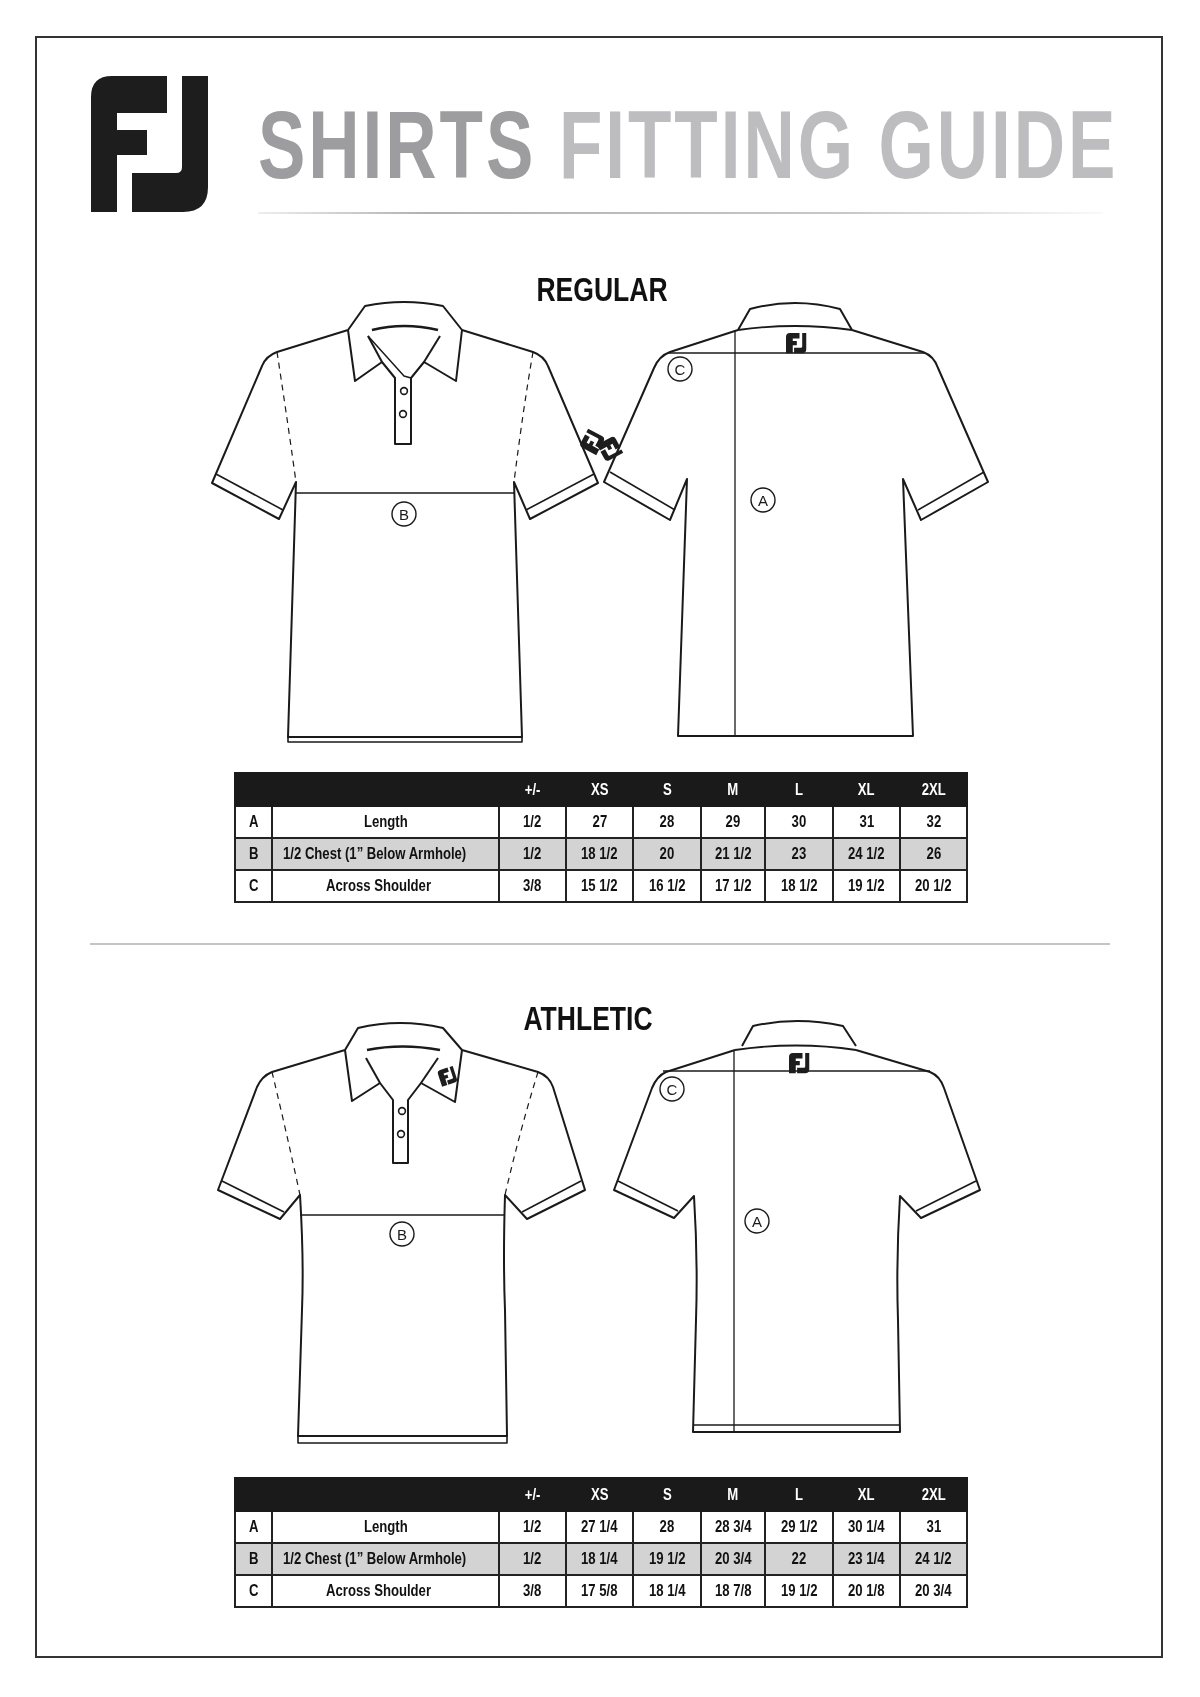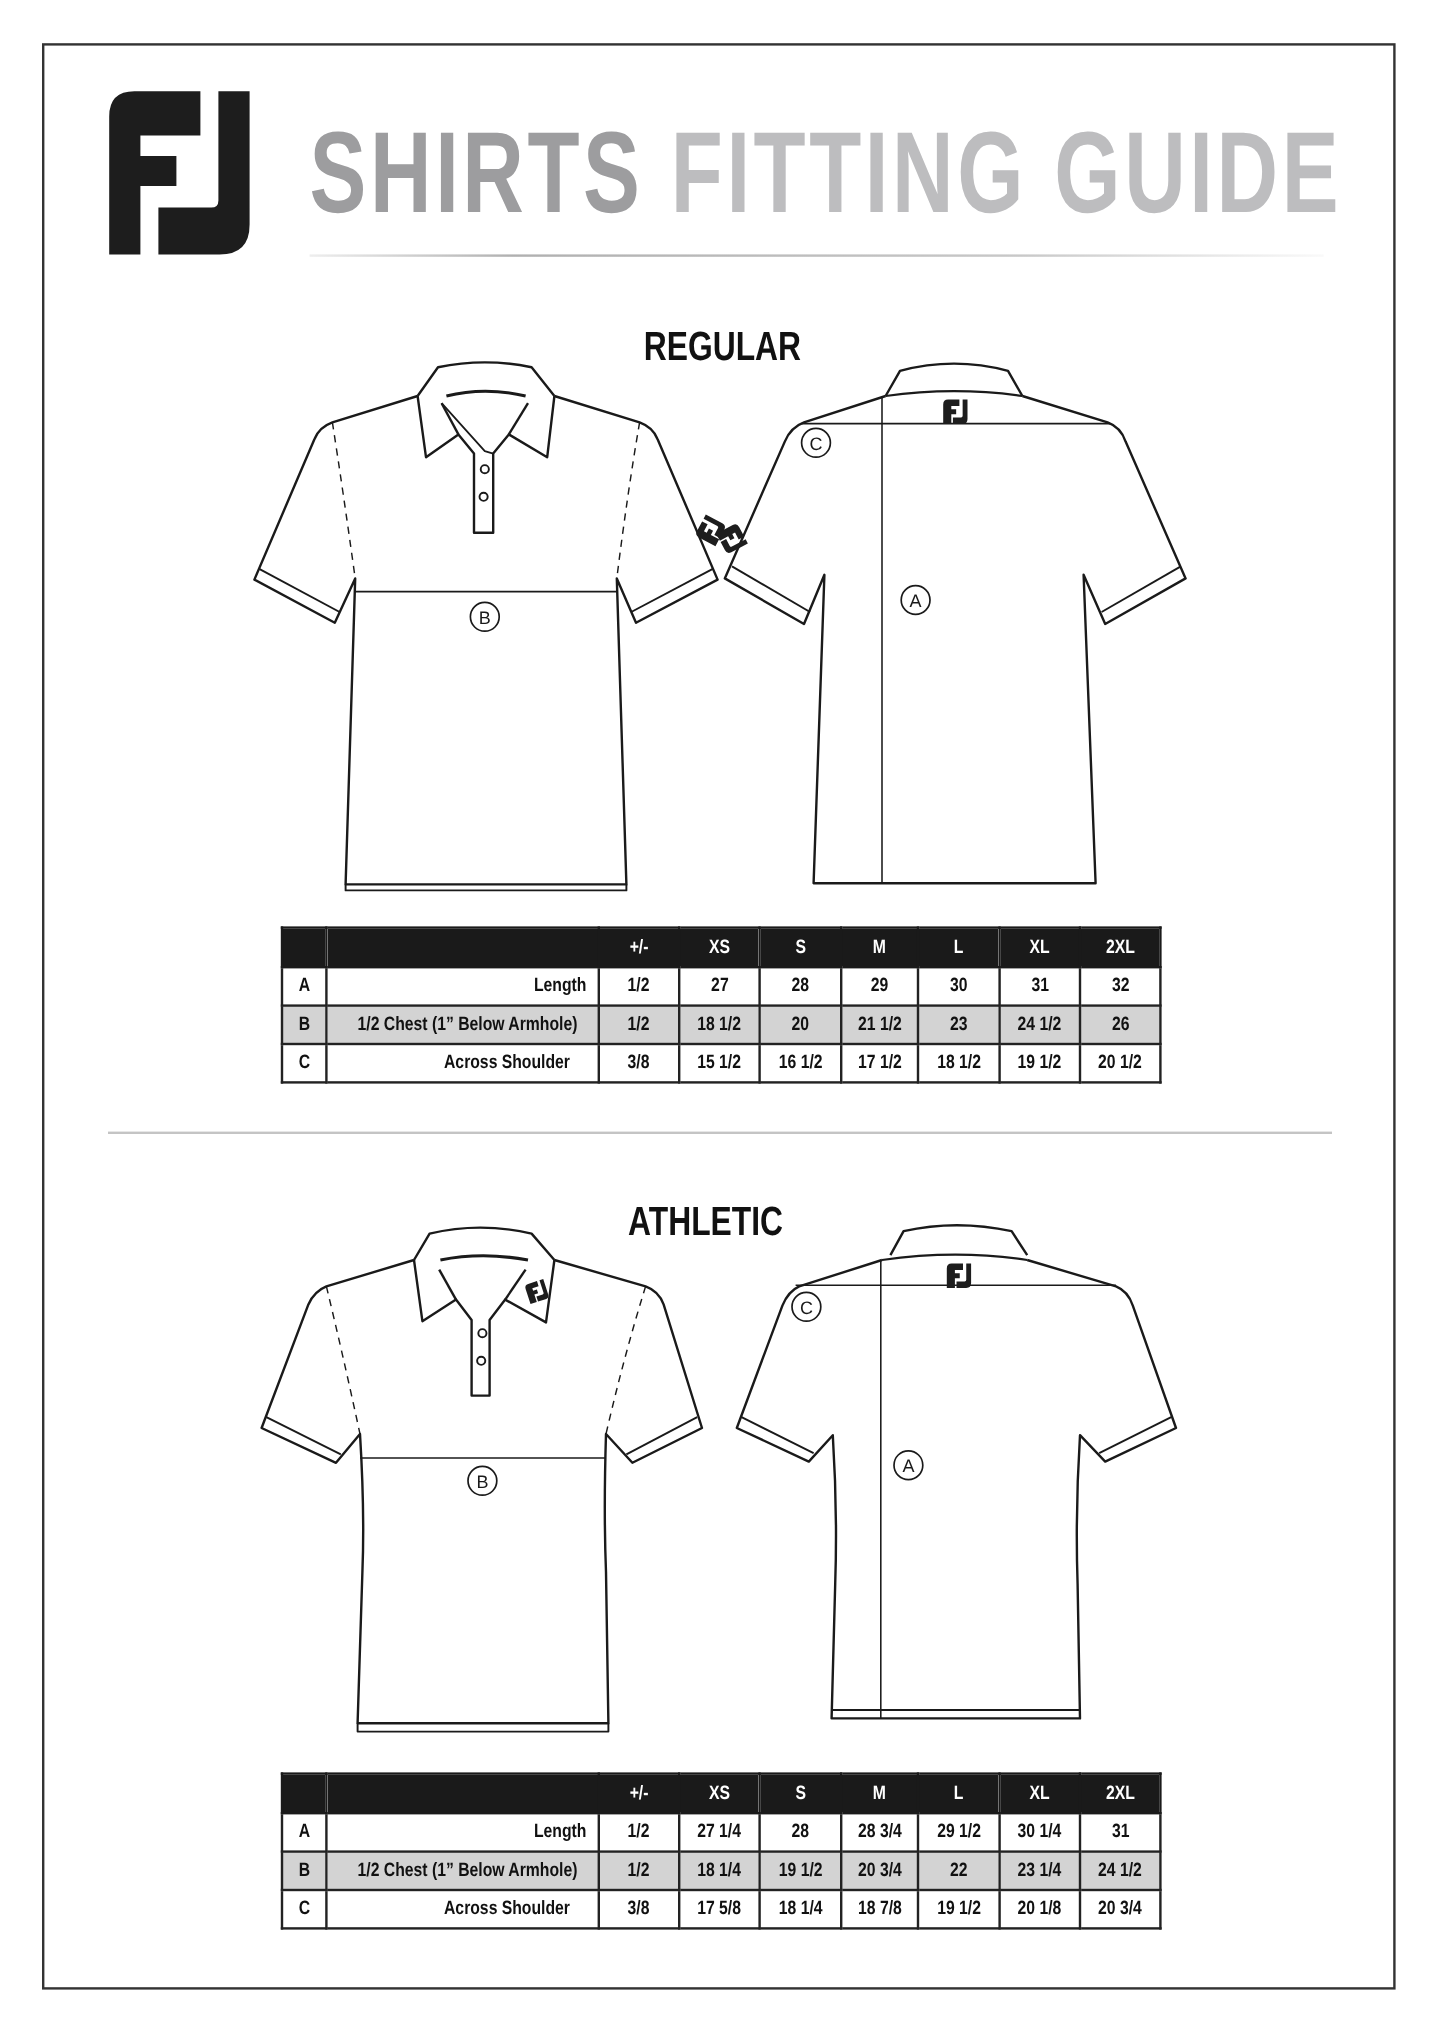--- a/index.html
+++ b/index.html
@@ -10,21 +10,21 @@
   .title .w1 { color:#9d9d9f; }
   .title .w2 { color:#bdbdbf; }
   .rule { position:absolute; height:2px; background:linear-gradient(to right, rgba(170,170,170,0.2), #b0b0b0 20%, #c8c8c8 70%, rgba(200,200,200,0.1)); }
   .section-label { position:absolute; font-family:"Liberation Sans", sans-serif; font-weight:bold; font-size:34px; color:#111; line-height:34px; transform:scaleX(0.78); transform-origin:center top; text-align:center; width:240px; }
   svg.art { position:absolute; left:0; top:0; }
   table.size { position:absolute; border-collapse:collapse; font-family:"Liberation Sans", sans-serif; font-weight:bold; font-size:16px; color:#111; table-layout:fixed; }
   table.size td, table.size th { border:2px solid #222; text-align:center; padding:0; overflow:hidden; white-space:nowrap; }
   table.size thead th { background:#1a1a1a; color:#fff; border-color:#1a1a1a; height:31px; font-size:16px; }
   table.size tbody td { height:30px; }
   table.size tbody tr.shade td { background:#d3d3d3; }
-  table.size td.lbl { text-align:right; padding-left:25px; }
+  table.size td.lbl { text-align:center; padding-left:10px; }
   .cond { display:inline-block; transform:scaleX(0.82); transform-origin:center; }
   .cond-l { display:inline-block; transform:scaleX(0.82); transform-origin:left center; }
 </style>
 </head>
 <body>
 
 <div class="frame"></div>
 
 <svg class="abs" style="left:90px;top:75px" width="120" height="140" viewBox="0 0 120 140">
   <path d="M22 1 H77 V38 H27 V55 H57 V80 H27 V137 H1 V22 Q1 1 22 1 Z" fill="#1d1d1d"></path>

